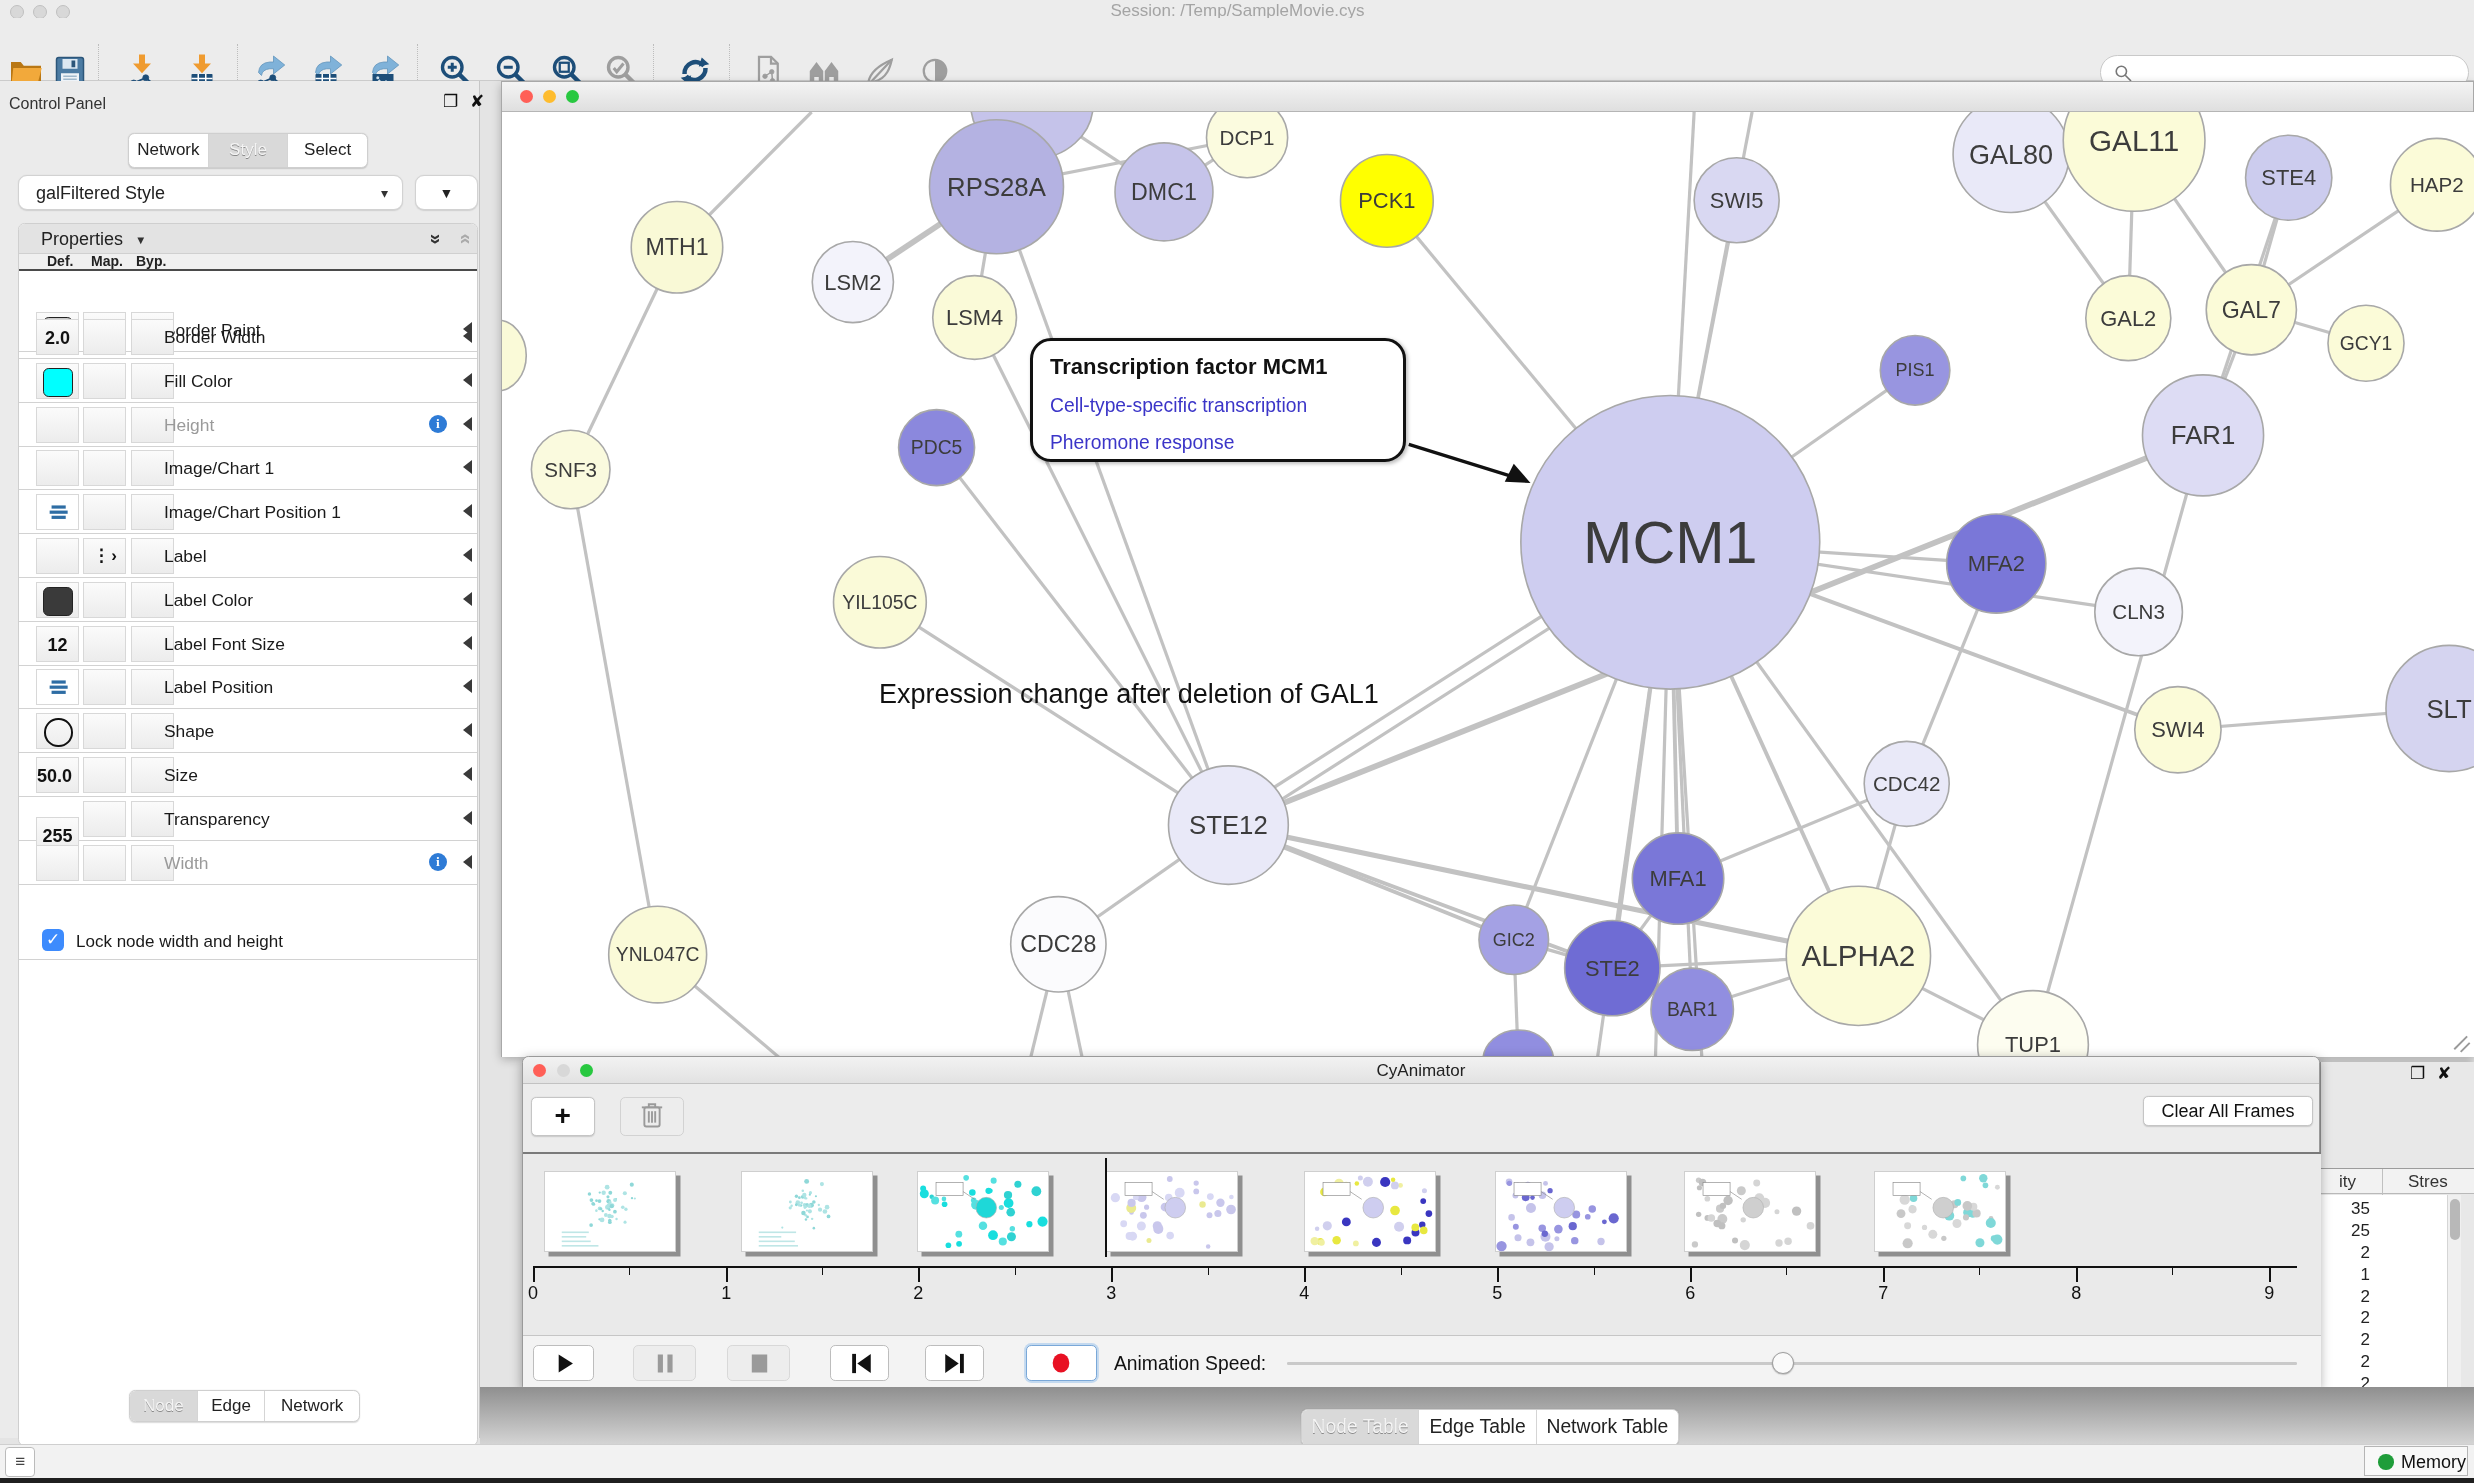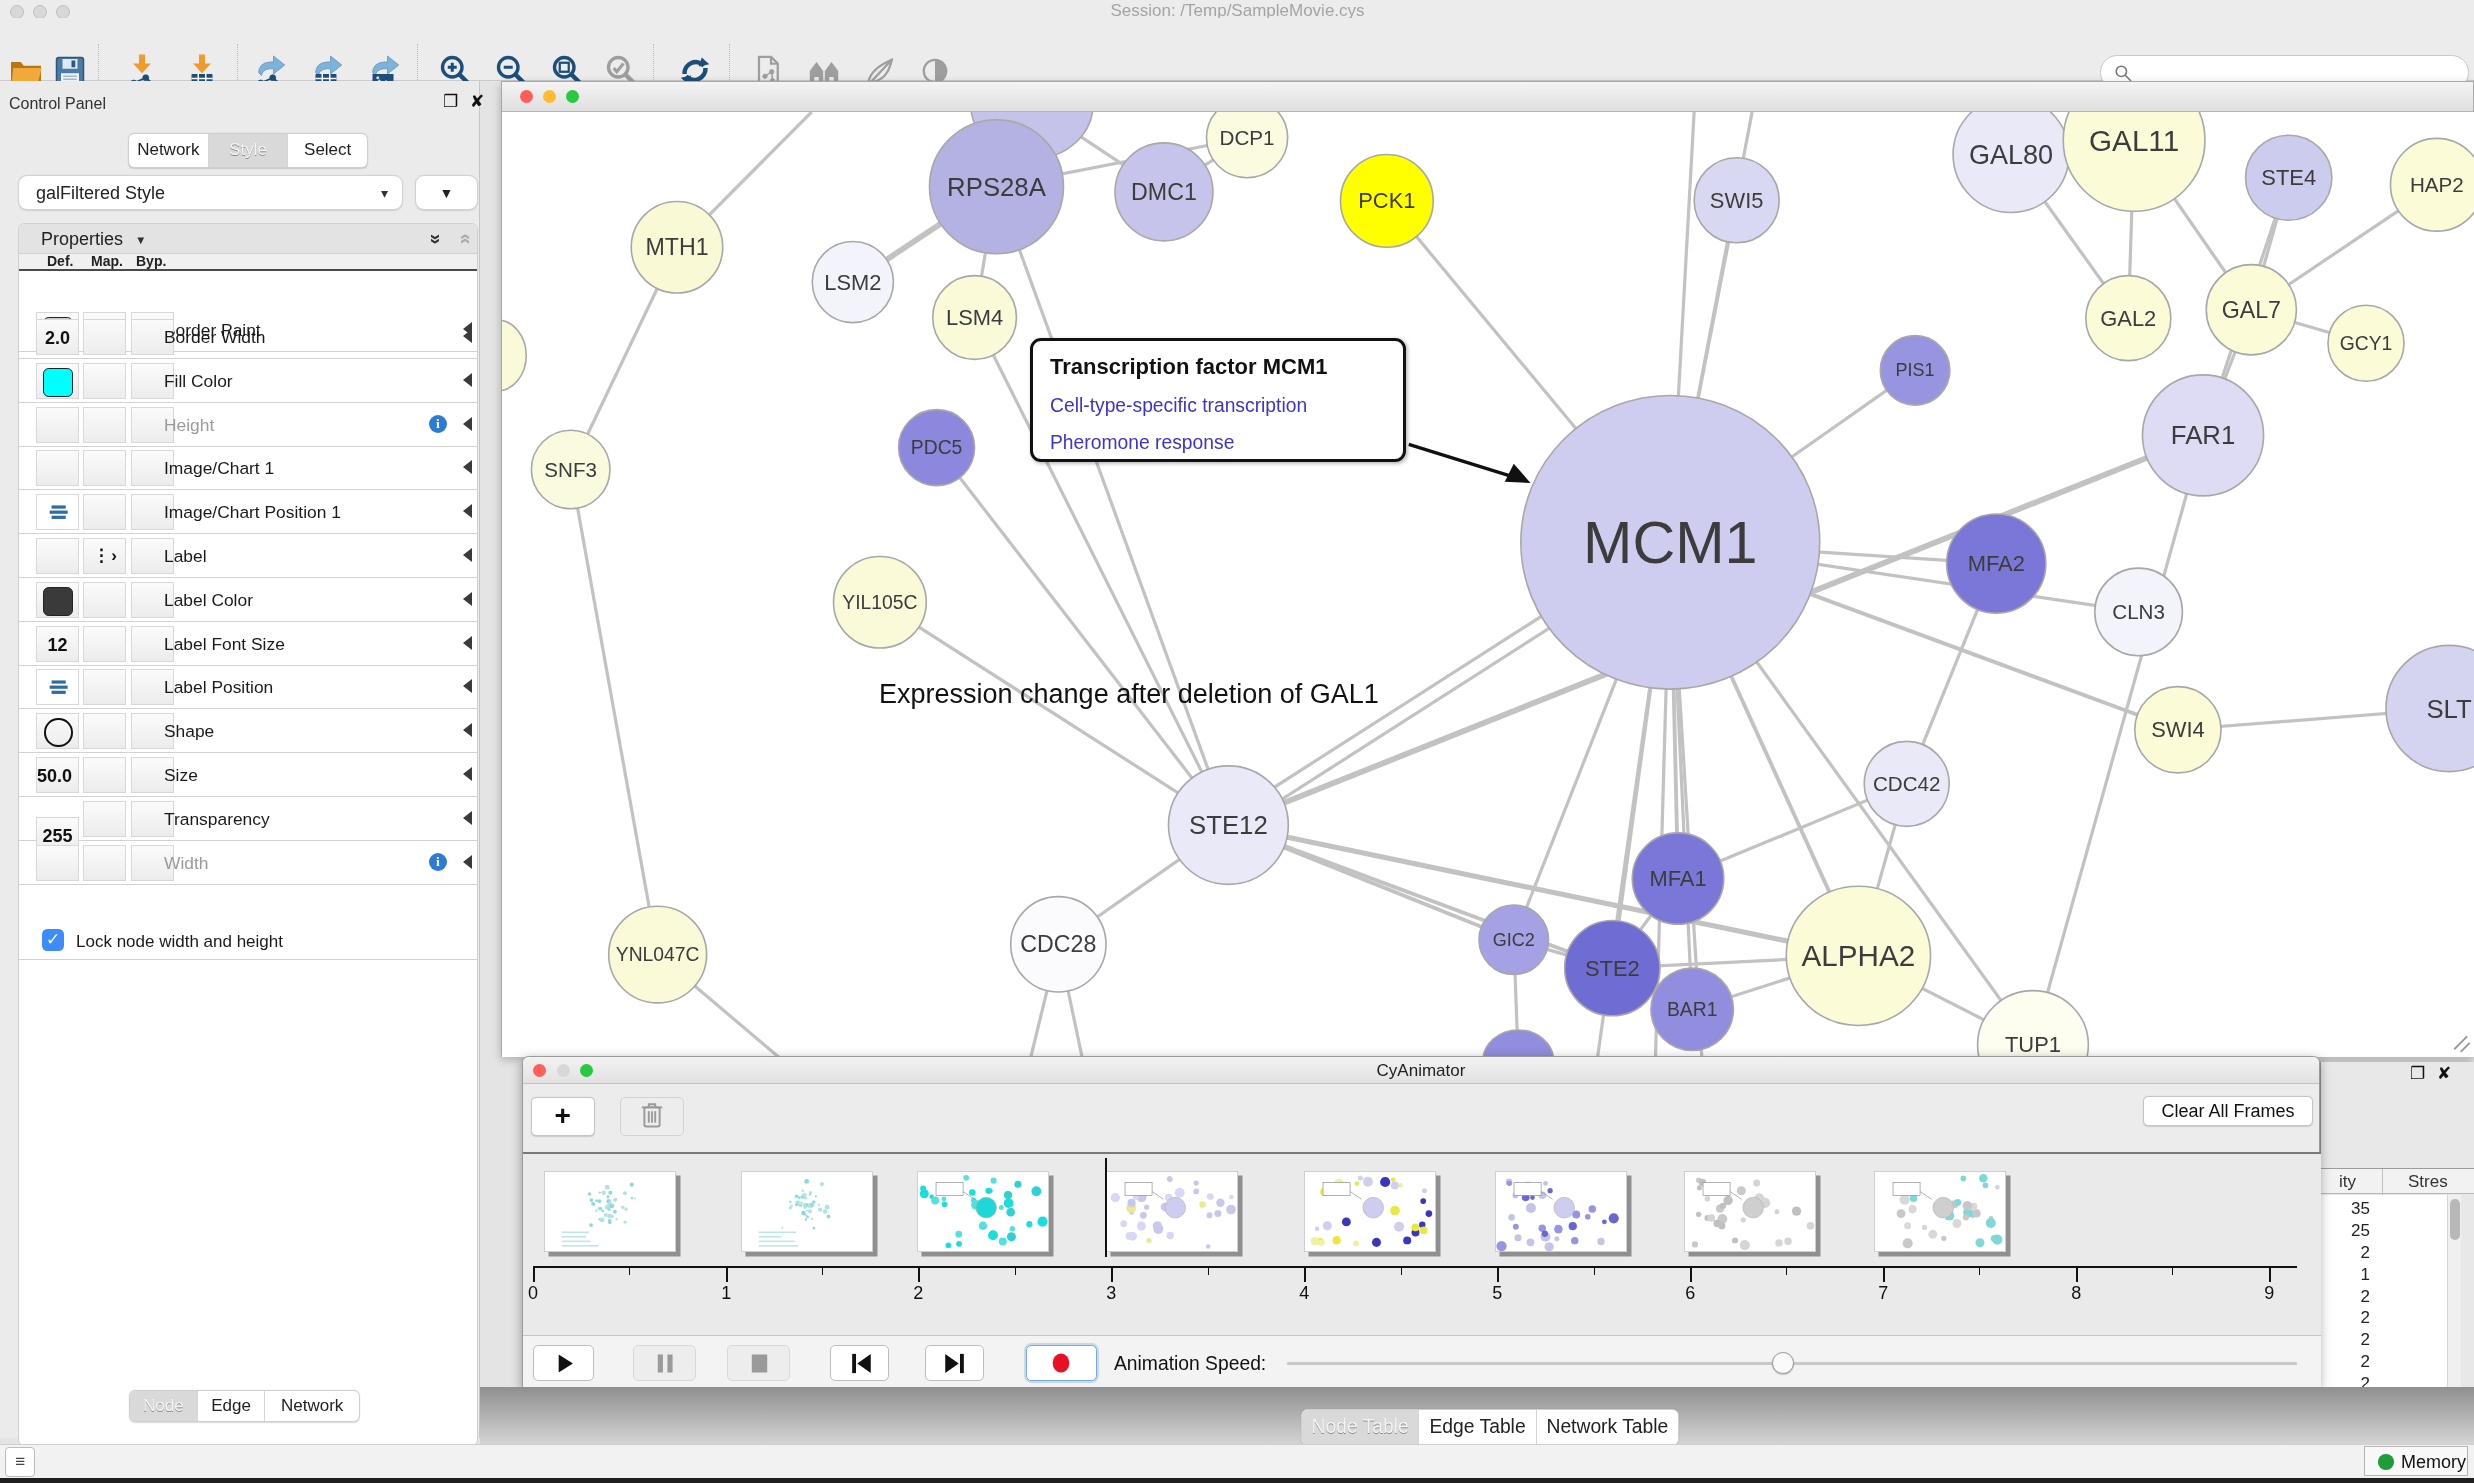--- a/index.html
+++ b/index.html
@@ -51,21 +51,21 @@
   #lock-label{left:57px;top:11.6px;font-size:17px;color:#1a1a1a}
   #cp-bottom-tabs{left:129px;top:1309px;width:231px}
   #cp-bottom-tabs div{font-size:17px;padding:5.2px 0}
   #cp-bottom-tabs .t1{width:67px}#cp-bottom-tabs .t2{width:67px}#cp-bottom-tabs .t3{width:94px}
   
   #netwin{left:501px;top:81px;width:1973px;height:976px;background:#fff;border:0.6px solid #a8a8a8;box-shadow:0 2.6px 9px rgba(0,0,0,.25)}
   #net-titlebar{left:0;top:0;width:100%;height:30px;background:linear-gradient(#f4f4f4,#dfdfdf);border-bottom:0.6px solid #b5b5b5}
   #net-title{left:0;top:5.2px;width:100%;text-align:center;font-size:17px;color:#222}
   .tl{width:13px;height:13px;border-radius:50%;top:8.4px}
   #net-canvas{left:0;top:30px;width:1972px;height:945px;overflow:hidden;background:#fff}
-  #annotation-box{left:528px;top:226px;width:376px;height:124px;background:#fff;border:3.2px solid #111;border-radius:11px;
+  #annotation-box{left:528px;top:226px;width:376px;height:124px;background:#fff;border:3.2px solid #111;border-radius:21px;
                   box-shadow:1.3px 1.9px 3.9px rgba(0,0,0,.25);padding:13px 17px}
   #annotation-title{font-size:22px;font-weight:bold;color:#111}
   .annotation-link{font-size:19.3px;color:#3b35c8;margin-top:15px}
   #net-subtitle{left:377px;top:567px;width:709px;font-size:27px;color:#111}
   
   #tablepanel{left:2320px;top:1062px;width:155px;height:330px;background:#e8e8e8;border-left:1.3px solid #999;box-shadow:-2.6px 0 6.4px rgba(0,0,0,.2)}
   #tp-colhdr{left:0;top:106px;width:155px;height:26px;background:#f2f2f2;border-top:1.3px solid #9c9c9c;border-bottom:1.3px solid #b9b9b9;font-size:17px;color:#333}
   #tp-rows{left:0;top:133px;width:126px;height:197px;background:#fff;overflow:hidden}
   .tp-val{position:absolute;width:49px;text-align:right;font-size:17px;color:#222}
   #tp-scroll{left:126px;top:133px;width:14px;height:197px;background:#f0f0f0;border-left:0.6px solid #d5d5d5}

